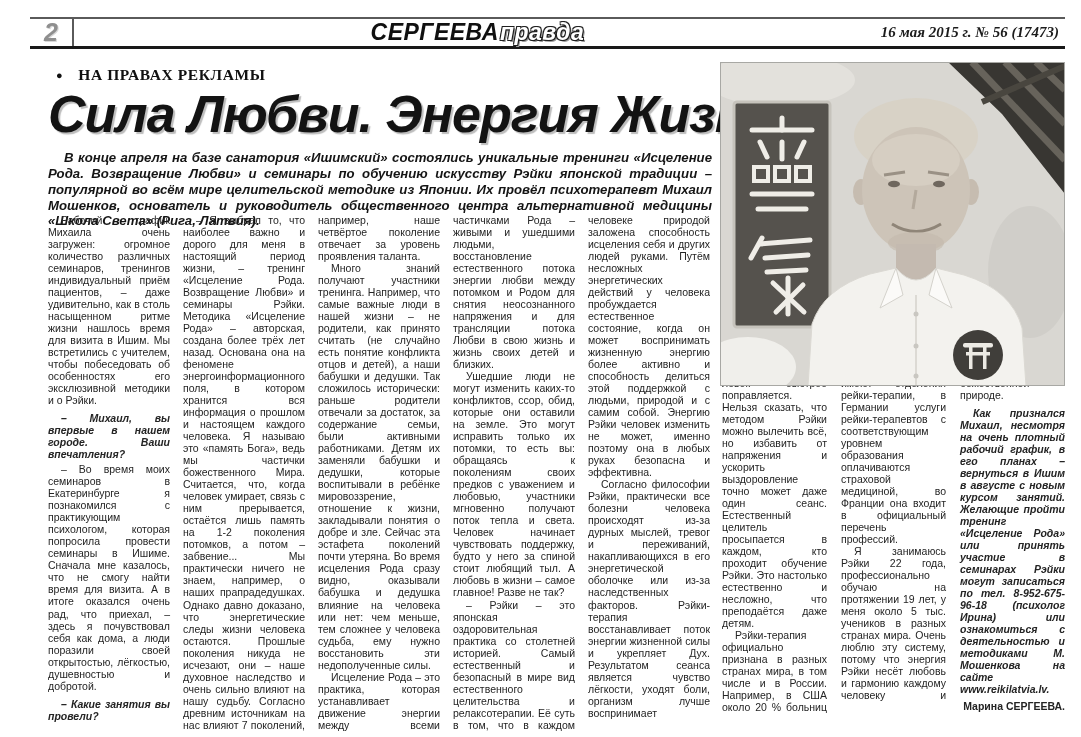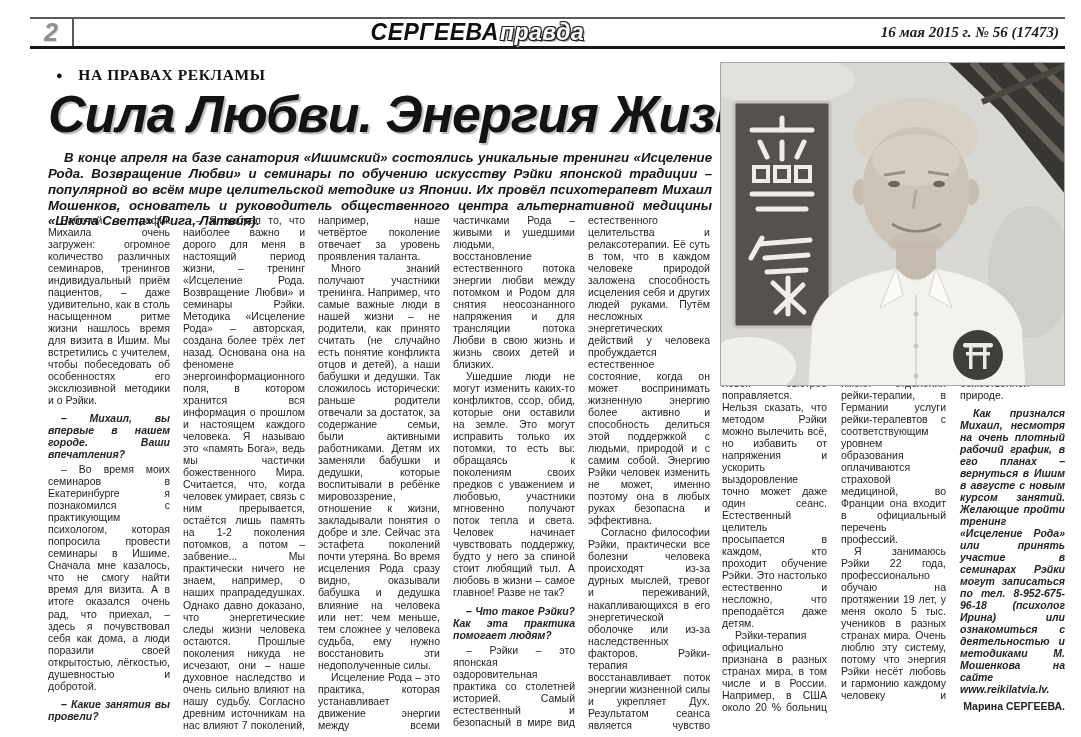--- a/index.html
+++ b/index.html
@@ -95,21 +95,20 @@
 
 <div id="left-cols" class="cols">
     <p class="para normal">Рабочий график Михаила очень загружен: огромное количество различных семинаров, тренингов индивидуальный приём пациентов, – даже удивительно, как в столь насыщенном ритме жизни нашлось время для визита в Ишим. Мы встретились с учителем, чтобы побеседовать об особенностях его эксклюзивной методики и о Рэйки.</p>
     <p class="para question">– Михаил, вы впервые в нашем городе. Ваши впечатления?</p>
     <p class="para normal">– Во время моих семинаров в Екатеринбурге я познакомился с практикующим психологом, которая попросила провести семинары в Ишиме. Сначала мне казалось, что не смогу найти время для визита. А в итоге оказался очень рад, что приехал, – здесь я почувствовал себя как дома, а люди поразили своей открытостью, лёгкостью, душевностью и добротой.</p>
     <p class="para question">– Какие занятия вы провели?</p>
     <p class="para normal">– Я выбрал то, что наиболее важно и дорого для меня в настоящий период жизни, – тренинг «Исцеление Рода. Возвращение Любви» и семинары Рэйки. Методика «Исцеление Рода» – авторская, создана более трёх лет назад. Основана она на феномене энергоинформационного поля, в котором хранится вся информация о прошлом и настоящем каждого человека. Я называю это «память Бога», ведь мы частички божественного Мира. Считается, что, когда человек умирает, связь с ним прерывается, остаётся лишь память на 1-2 поколения потомков, а потом – забвение... Мы практически ничего не знаем, например, о наших прапрадедушках. Однако давно доказано, что энергетические следы жизни человека остаются. Прошлые поколения никуда не исчезают, они – наше духовное наследство и очень сильно влияют на нашу судьбу. Согласно древним источникам на нас влияют 7 поколений, например, наше четвёртое поколение отвечает за уровень проявления таланта.</p>
     <p class="para normal">Много знаний получают участники тренинга. Например, что самые важные люди в нашей жизни – не родители, как принято считать (не случайно есть понятие конфликта отцов и детей), а наши бабушки и дедушки. Так сложилось исторически: раньше родители отвечали за достаток, за содержание семьи, были активными работниками. Детям их заменяли бабушки и дедушки, которые воспитывали в ребёнке мировоззрение, отношение к жизни, закладывали понятия о добре и зле. Сейчас эта эстафета поколений почти утеряна. Во время исцеления Рода сразу видно, оказывали бабушка и дедушка влияние на человека или нет: чем меньше, тем сложнее у человека судьба, ему нужно восстановить эти недополученные силы.</p>
     <p class="para normal">Исцеление Рода – это практика, которая устанавливает движение энергии между всеми частичками Рода – живыми и ушедшими людьми, восстановление естественного потока энергии любви между потомком и Родом для снятия неосознанного напряжения и для трансляции потока Любви в свою жизнь и жизнь своих детей и близких.</p>
     <p class="para normal">Ушедшие люди не могут изменить каких-то конфликтов, ссор, обид, которые они оставили на земле. Это могут исправить только их потомки, то есть вы: обращаясь к поколениям своих предков с уважением и любовью, участники мгновенно получают поток тепла и света. Человек начинает чувствовать поддержку, будто у него за спиной стоит любящий тыл. А любовь в жизни – самое главное! Разве не так?</p>
-    <p class="para question">– Что такое Рэйки? Как эта практика помогает людям?</p>
     <p class="para normal">– Рэйки – это японская оздоровительная практика со столетней историей. Самый естественный и безопасный в мире вид естественного целительства и релаксотерапии. Её суть в том, что в каждом человеке природой заложена способность исцеления себя и других людей руками. Путём несложных энергетических действий у человека пробуждается естественное состояние, когда он может воспринимать жизненную энергию более активно и способность делиться этой поддержкой с людьми, природой и с самим собой. Энергию Рэйки человек изменить не может, именно поэтому она в любых руках безопасна и эффективна.</p>
     <p class="para normal">Согласно философии Рэйки, практически все болезни человека происходят из-за дурных мыслей, тревог и переживаний, накапливающихся в его энергетической оболочке или из-за наследственных факторов. Рэйки-терапия восстанавливает поток энергии жизненной силы и укрепляет Дух. Результатом сеанса является чувство лёгкости, уходят боли, организм лучше воспринимает позитивные чувства, эмоции, че-</p>
   </div>
 <div id="right-cols" class="cols">
     <p class="para continuation">ловек быстрее поправляется. Нельзя сказать, что методом Рэйки можно вылечить всё, но избавить от напряжения и ускорить выздоровление точно может даже один сеанс. Естественный целитель просыпается в каждом, кто проходит обучение Рэйки. Это настолько естественно и несложно, что преподаётся даже детям.</p>
     <p class="para normal">Рэйки-терапия официально признана в разных странах мира, в том числе и в России. Например, в США около 20 % больниц имеют отделения рейки-терапии, в Германии услуги рейки-терапевтов с соответствующим уровнем образования оплачиваются страховой медициной, во Франции она входит в официальный перечень профессий.</p>
     <p class="para normal">Я занимаюсь Рэйки 22 года, профессионально обучаю на протяжении 19 лет, у меня около 5 тыс. учеников в разных странах мира. Очень люблю эту систему, потому что энергия Рэйки несёт любовь и гармонию каждому человеку и божественной природе.</p>
     <p class="para afterword">Как признался Михаил, несмотря на очень плотный рабочий график, в его планах – вернуться в Ишим в августе с новым курсом занятий. Желающие пройти тренинг «Исцеление Рода» или принять участие в семинарах Рэйки могут записаться по тел. 8-952-675-96-18 (психолог Ирина) или ознакомиться с деятельностью и методиками М. Мошенкова на сайте www.reikilatvia.lv.</p>
     <p class="para byline">Марина СЕРГЕЕВА.</p>
   </div>

